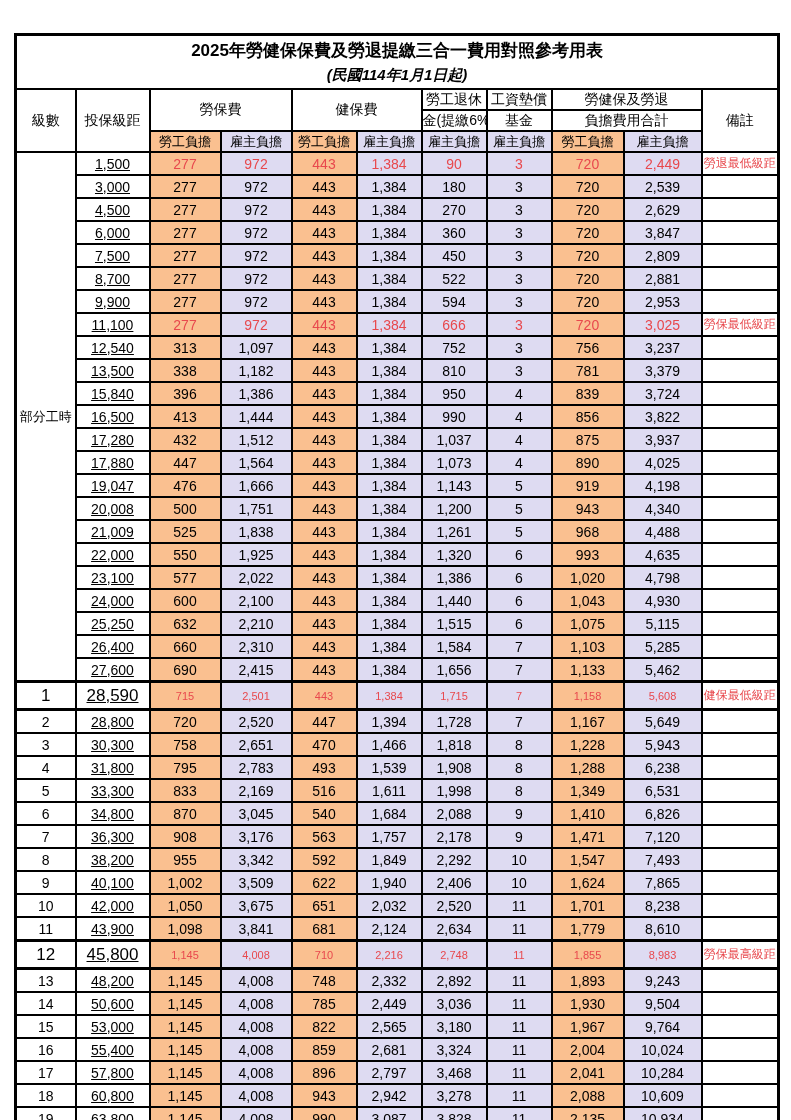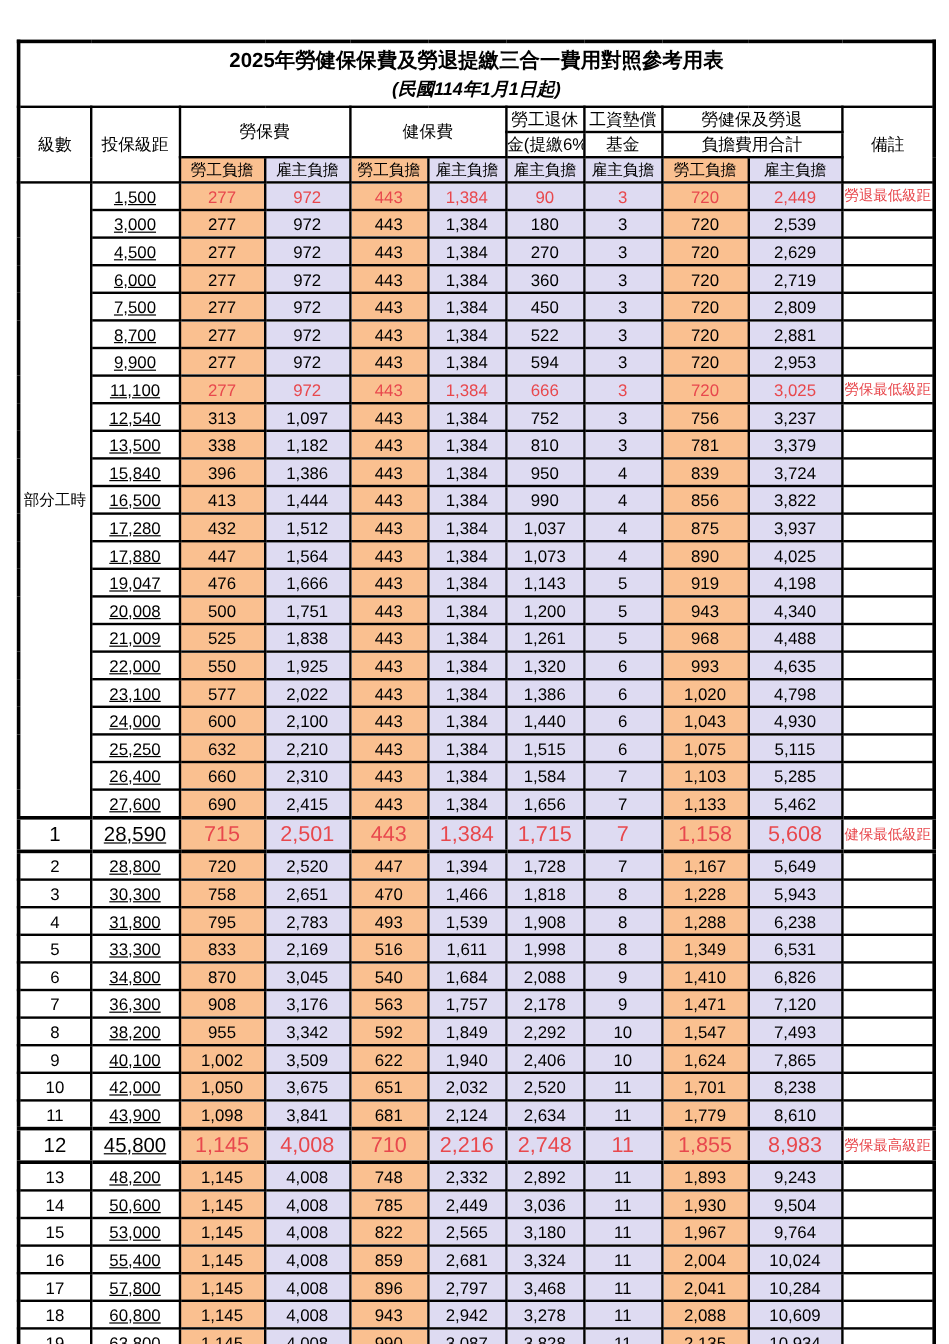--- a/index.html
+++ b/index.html
@@ -19,21 +19,21 @@
   .c-emp{background:#FAC090;}
   .c-er{background:#DEDBF2;}
   
   tbody td{font-size:14px;height:21px;}
   td.c-level{font-size:14px;text-align:center;}
   td.c-pt{font-size:13px;}
   td.c-bracket{font-size:14px;text-decoration:underline;}
   td.c-note{font-size:12px;font-weight:normal;color:#E8484D;background:#fff;}
   tr.red td.num{color:#E8484D;}
   tr.thick td{border-top-width:3px;border-bottom-width:3px;height:25px;}
-  tr.thick td.num{font-size:18px;}
+  tr.thick td.num{font-size:11px;}
   tr.thick td.c-bracket,tr.thick td.c-level{font-size:17px;}
 </style>
 </head>
 <body>
 
 <div class="wrap">
   <table>
     <colgroup>
       <col style="width:60px">
         <col style="width:74px">
@@ -120,21 +120,21 @@
         </tr>
         <tr>
           <td class="c-bracket">6,000</td>
           <td class="c-emp num">277</td>
           <td class="c-er num">972</td>
           <td class="c-emp num">443</td>
           <td class="c-er num">1,384</td>
           <td class="c-er num">360</td>
           <td class="c-er num">3</td>
           <td class="c-emp num">720</td>
-          <td class="c-er num">2,719</td>
+          <td class="c-er num">3,847</td>
           <td class="c-note"></td>
         </tr>
         <tr>
           <td class="c-bracket">7,500</td>
           <td class="c-emp num">277</td>
           <td class="c-er num">972</td>
           <td class="c-emp num">443</td>
           <td class="c-er num">1,384</td>
           <td class="c-er num">450</td>
           <td class="c-er num">3</td>

